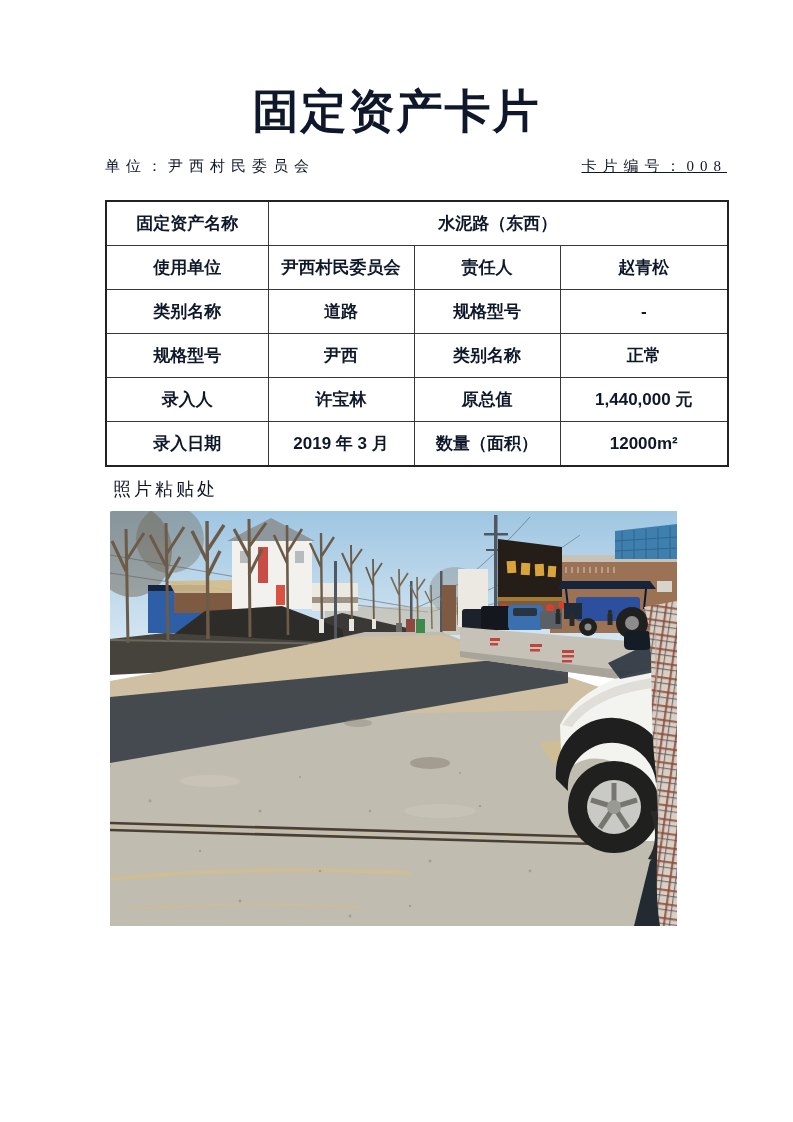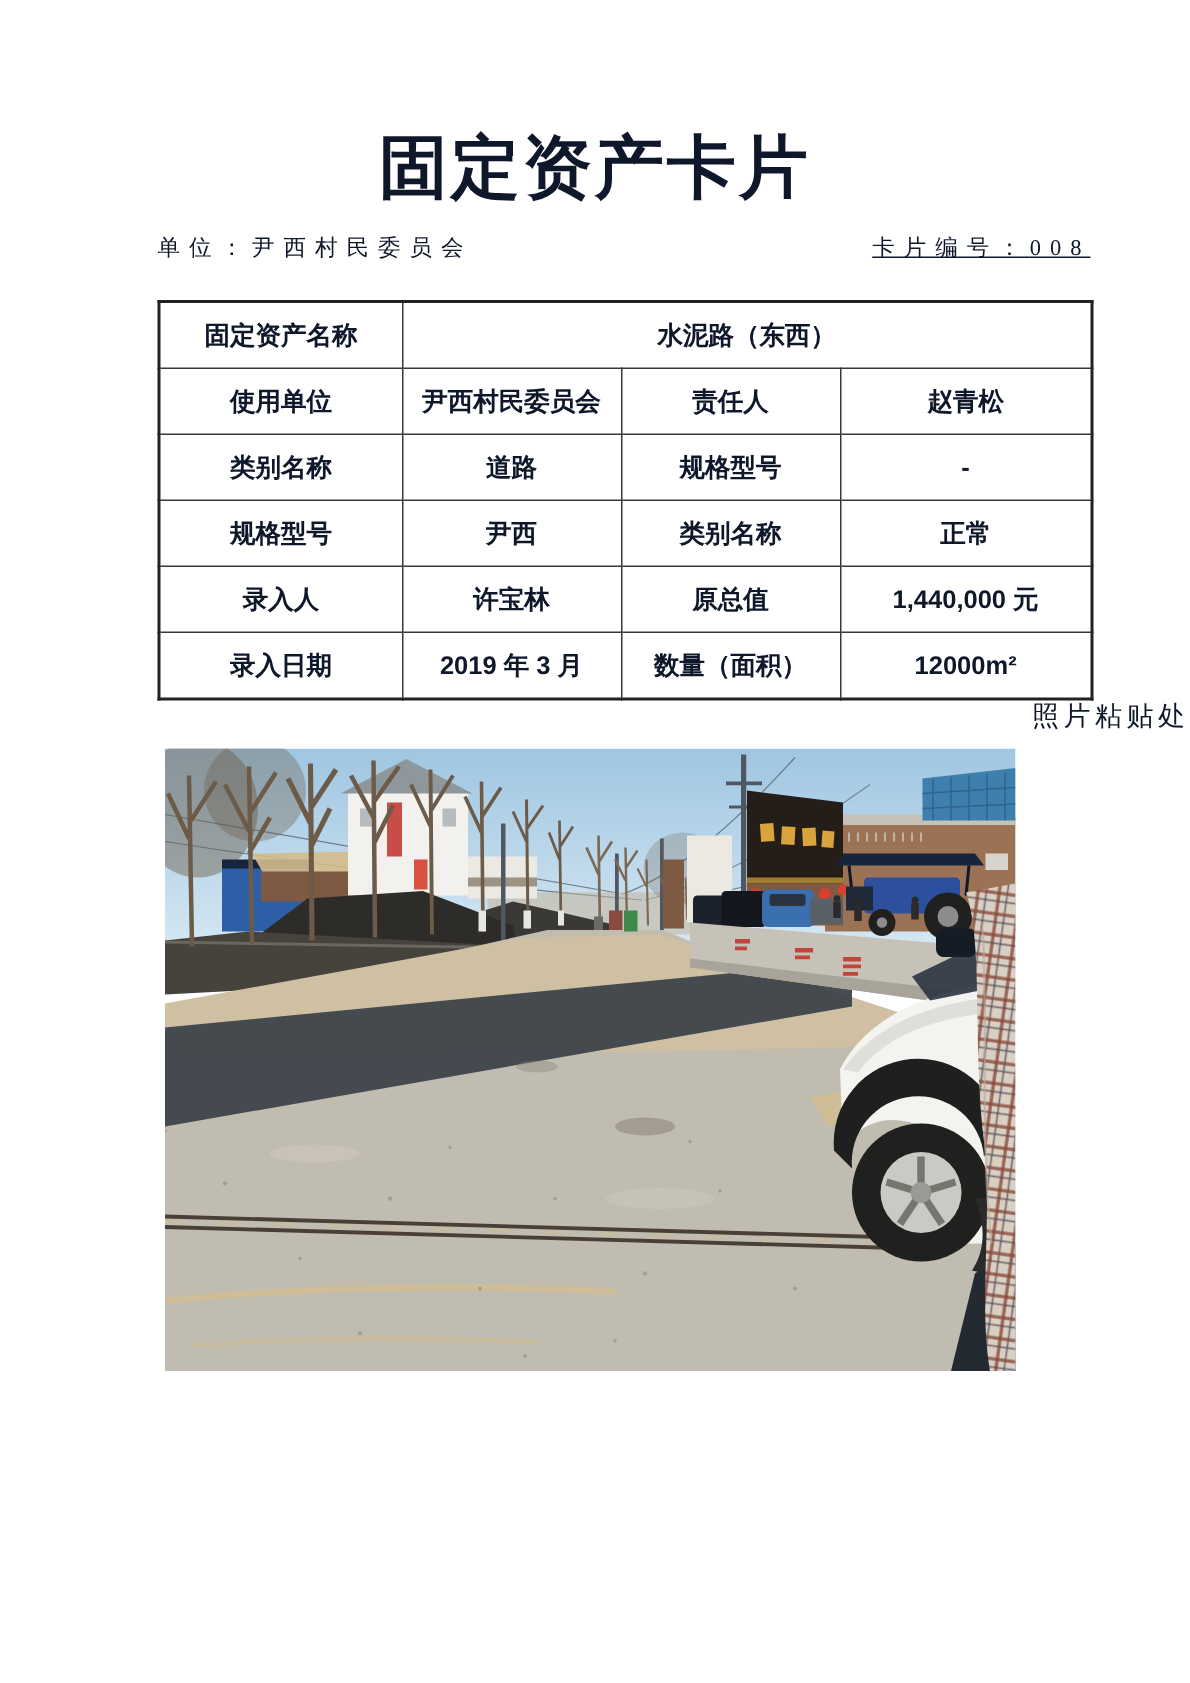--- a/index.html
+++ b/index.html
@@ -19,21 +19,21 @@
   table.asset{
     margin:24px 0 0 105px;width:622px;border-collapse:collapse;table-layout:fixed;
     font-family:"Liberation Sans", sans-serif;font-weight:bold;font-size:17px;
     border:2px solid #222;
   }
   table.asset td{
     border:1.5px solid #383838;height:43px;text-align:center;vertical-align:middle;
     padding:0 2px;overflow:hidden;white-space:nowrap;
   }
   .photo-label{
-    margin:0 0 0 113px;font-size:18px;letter-spacing:3px;line-height:1.2;text-align:right;
+    margin:12px 0 0 113px;font-size:18px;letter-spacing:3px;line-height:1.2;
   }
   .photo-frame{margin:10px 0 0 110px;width:567px;height:415px;}
   .photo-frame svg{display:block;}
 </style>
 </head>
 <body>
 
 <div class="page">
 
   <h1 class="doc-title">固定资产卡片</h1>

